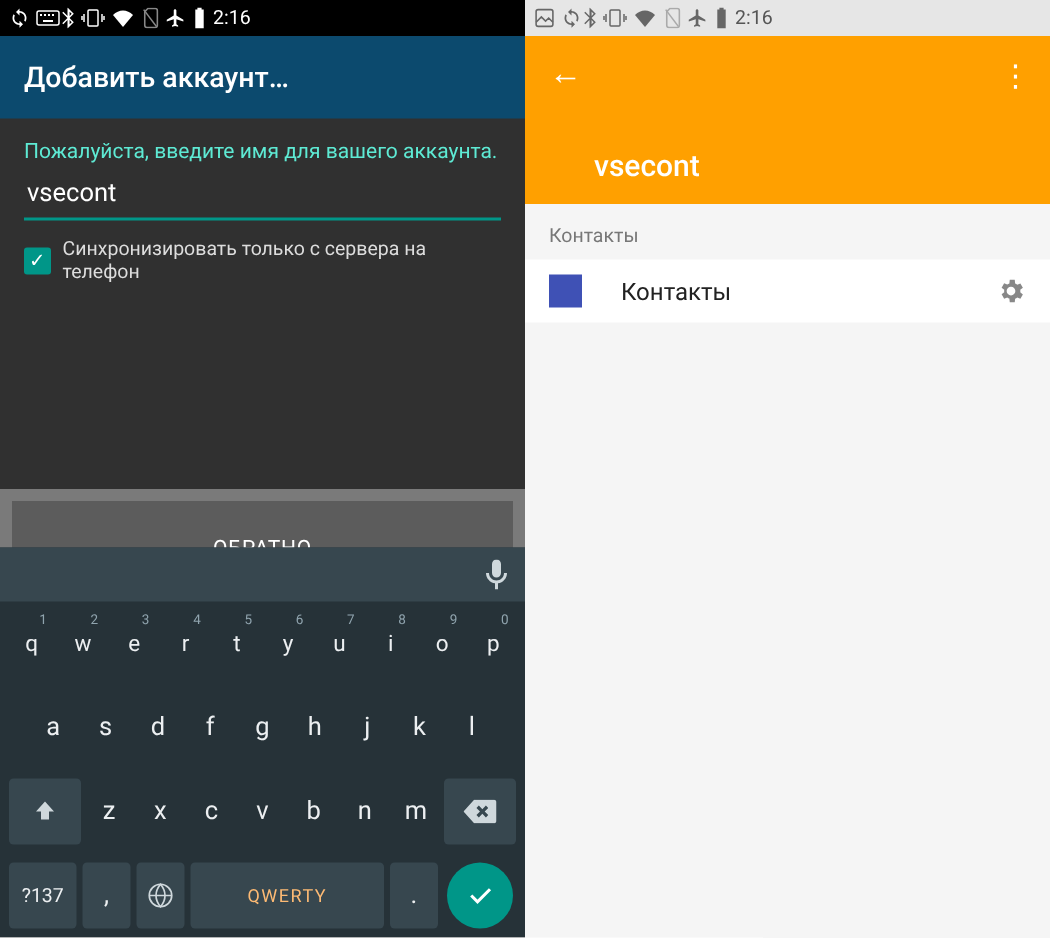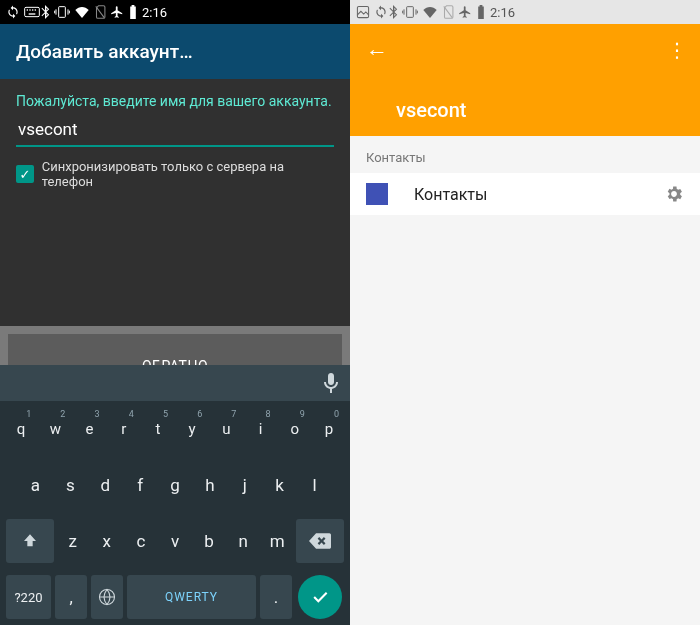--- a/index.html
+++ b/index.html
@@ -22,21 +22,21 @@
 .button-bar{position:absolute;left:0;right:0;top:326px;display:flex;gap:8px;padding:8px;background:#7a7a7a}
 .btn{flex:1;background:#5c5c5c;color:#fff;border:none;padding:24px 0;font-size:14px;font-weight:400;letter-spacing:.5px}
 .keyboard{position:absolute;left:0;right:0;bottom:0;background:#263238;color:#fff}
 .kb-top{height:36px;background:#37474f;display:flex;align-items:center;justify-content:flex-end;padding:0 12px}
 .kb-row{display:flex;justify-content:space-between;padding:4px 4px}
 .key{flex:1;height:44px;margin:2px;display:flex;align-items:center;justify-content:center;font-size:17px;position:relative;color:#eceff1;border-radius:3px}
 .key-top{font-size:15px}
 .key .sup{position:absolute;top:2px;right:5px;font-size:9px;color:#90a4ae}
 .row2{padding:4px 18px}
 .key-wide{flex:1.4;background:#37474f}
-.key-space{flex:4;background:#37474f;font-size:12px;letter-spacing:1px;color:#7dd3fc}
+.key-space{flex:4;background:#37474f;font-size:12px;letter-spacing:1px;color:#fdba74}
 .key-enter{background:#009688;border-radius:50%;width:44px;height:44px;flex:none;margin:2px 4px;display:flex;align-items:center;justify-content:center}
 .key-sym{background:#37474f}
 .header-orange{background:#ffa000;color:#fff;height:112px;padding:12px 16px;position:relative}
 .back-arrow{font-size:22px;color:#fff}
 .menu-dots{position:absolute;right:14px;top:14px;font-size:20px;letter-spacing:-1px}
 .orange-title{position:absolute;bottom:14px;left:46px;font-size:20px;font-weight:500}
 .section-label{padding:14px 16px 8px;font-size:13px;color:#777}
 .list-item{display:flex;align-items:center;padding:10px 16px;background:#fff}
 .color-box{width:22px;height:22px;background:#3f51b5;margin-right:26px}
 .item-text{flex:1;font-size:16px;color:#222}
@@ -163,21 +163,21 @@
           <div class="key">n</div>
           <div class="key">m</div>
         </div>
       <div class="key key-wide">
           <svg width="22" height="16" viewBox="0 0 28 20" fill="#cfd8dc">
             <path d="M26 0H9L0 10l9 10h17c1 0 2-1 2-2V2c0-1-1-2-2-2zm-5 13l-2 2-3-3-3 3-2-2 3-3-3-3 2-2 3 3 3-3 2 2-3 3 3 3z"></path>
           </svg>
         </div>
     </div>
     <div class="kb-row">
-      <div class="key key-sym" style="flex:1.4;font-size:13px">?220</div>
+      <div class="key key-sym" style="flex:1.4;font-size:13px">?137</div>
       <div class="key key-sym" style="flex:1">,</div>
       <div class="key key-sym" style="flex:1">
           <svg width="18" height="18" viewBox="0 0 24 24" fill="none" stroke="#cfd8dc" stroke-width="1.5">
             <circle cx="12" cy="12" r="10"></circle>
             <path d="M2 12h20M12 2c2.5 3 4 6.5 4 10s-1.5 7-4 10c-2.5-3-4-6.5-4-10s1.5-7 4-10z"></path>
           </svg>
         </div>
       <div class="key key-space">QWERTY</div>
       <div class="key key-sym" style="flex:1">.</div>
       <div class="key-enter">

